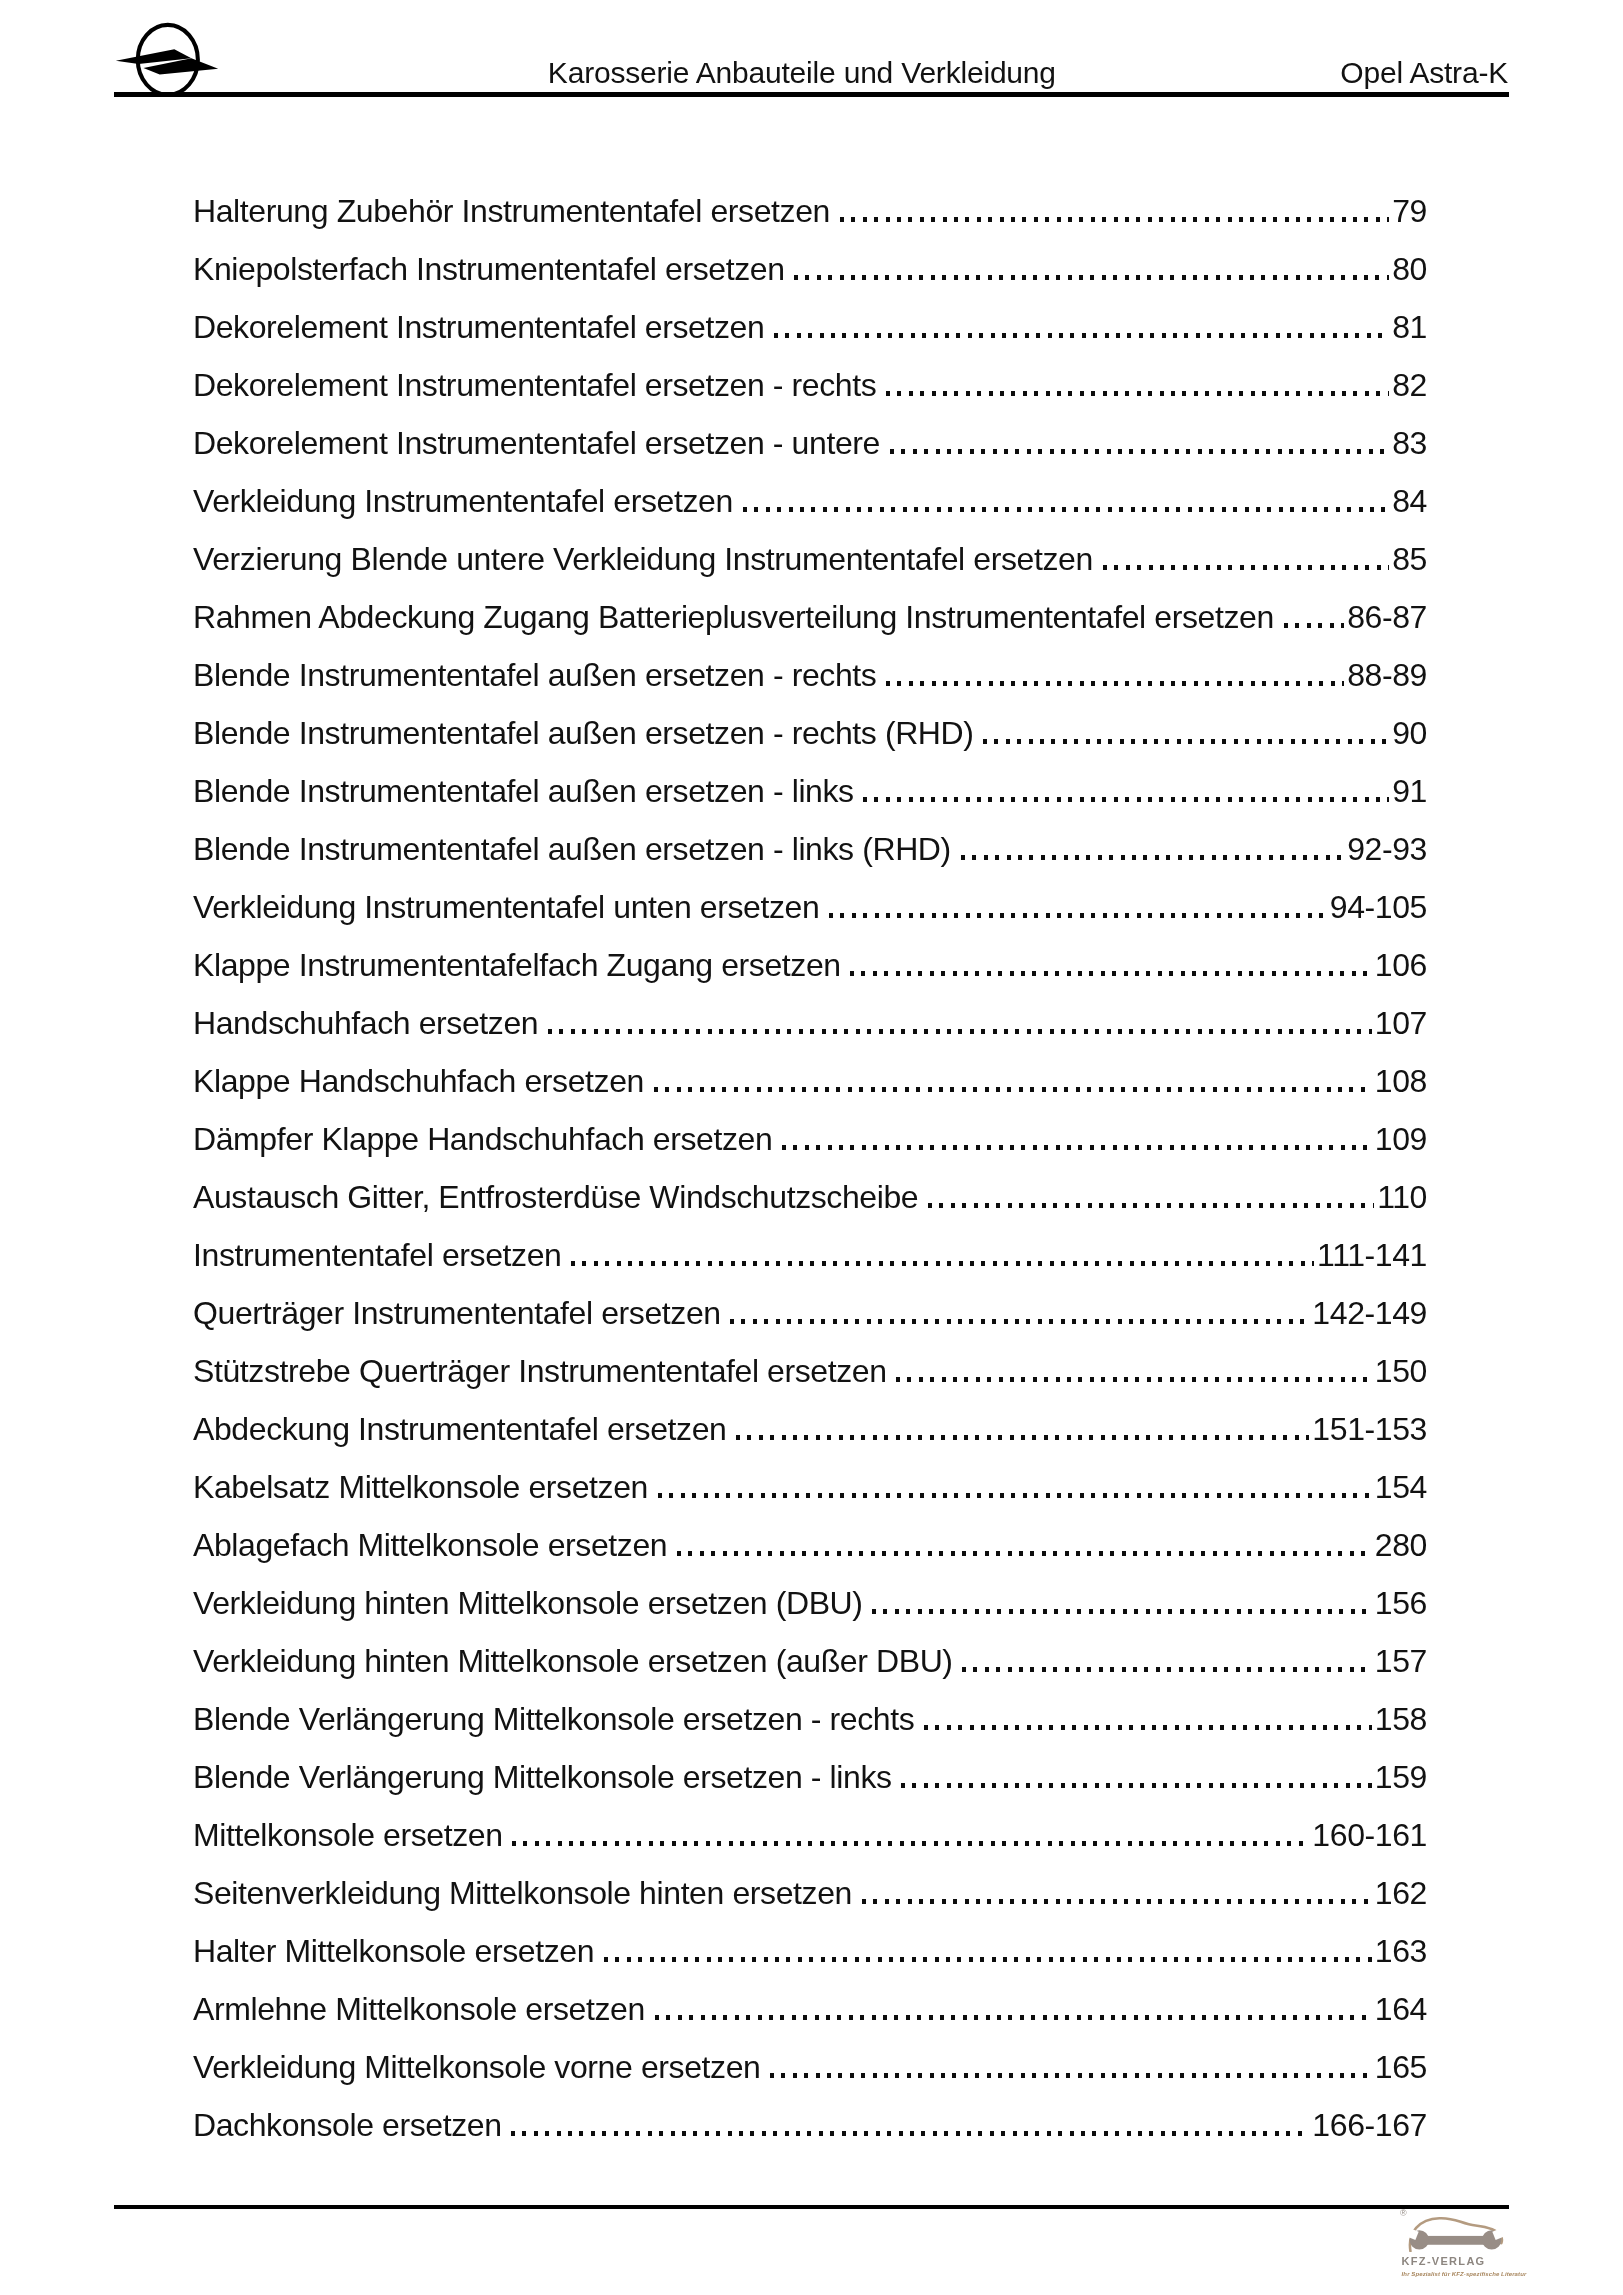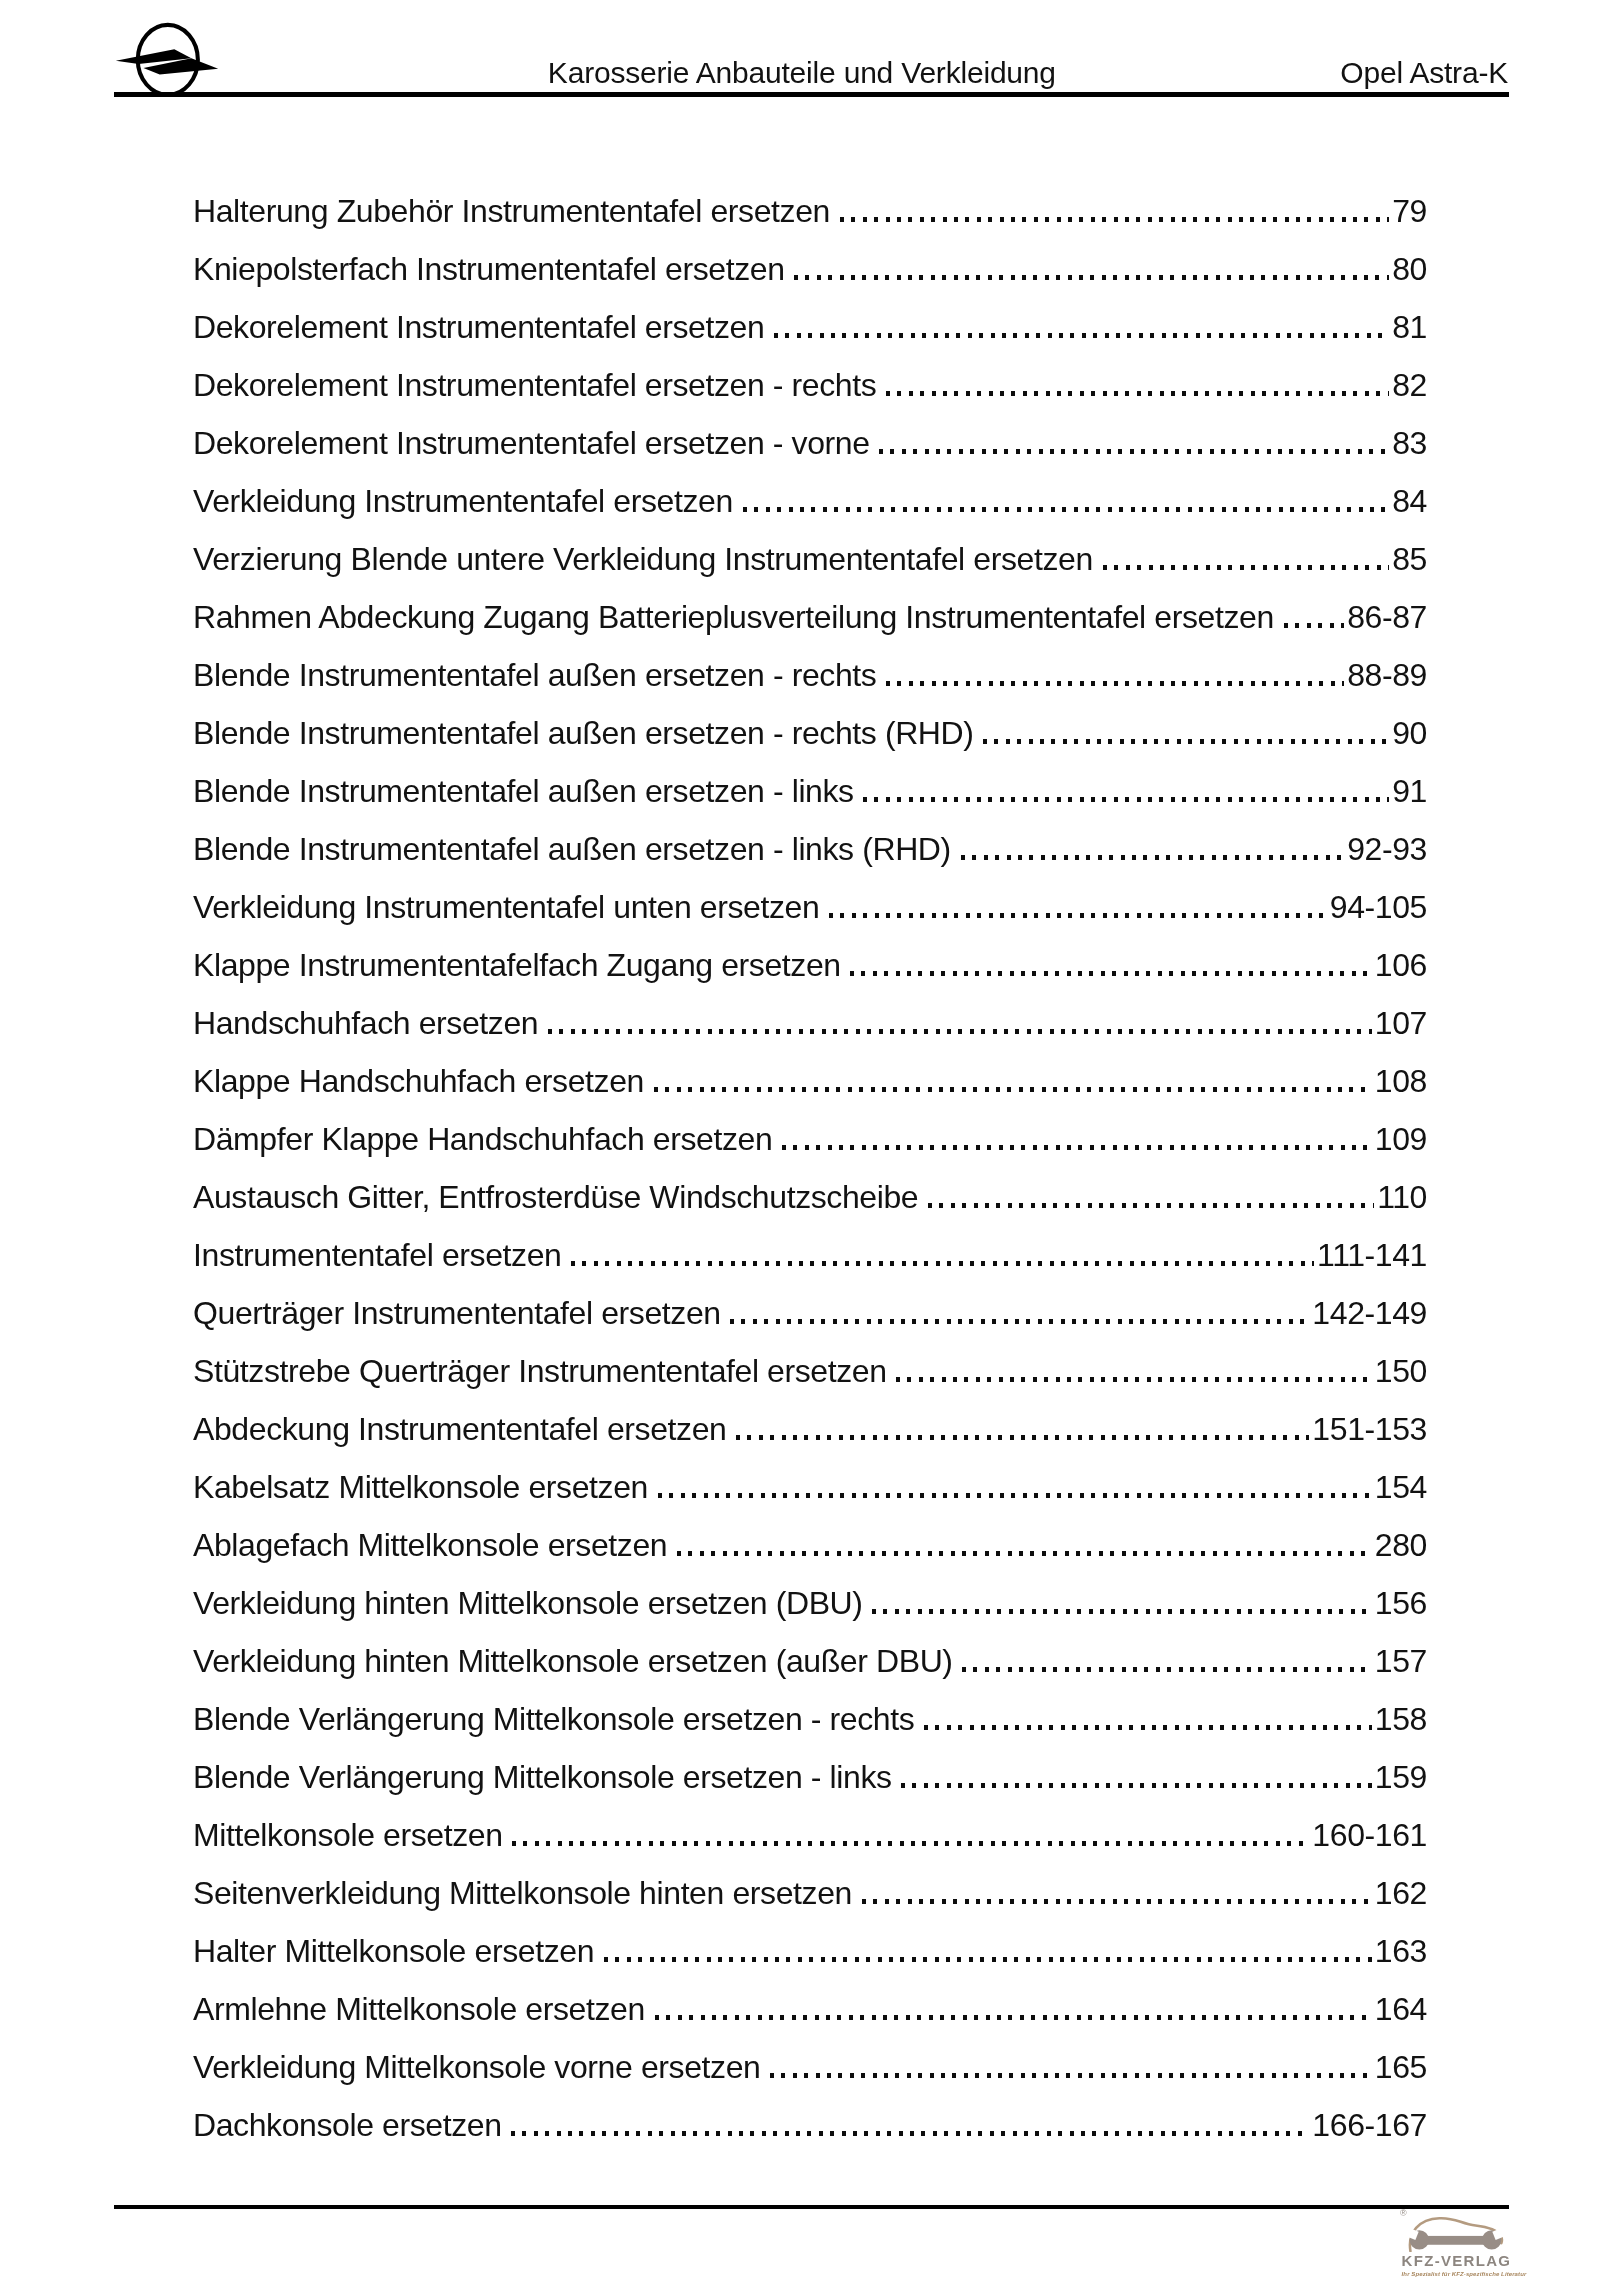--- a/index.html
+++ b/index.html
@@ -38,21 +38,21 @@
     flex:1 1 auto;min-width:11.4px;height:4.9px;
     align-self:flex-end;margin:0 3.2px 18px 9.7px;
     background:repeating-linear-gradient(to right,#0d0d0d 0 4px,transparent 4px 11.4px);
   }
   .toc-page{white-space:nowrap;flex:0 0 auto;}
   
   .kfz{position:absolute;left:1400px;top:2208px;width:114px;}
   .kfz-reg{position:absolute;left:0;top:0.8px;font-size:9px;color:#9a928c;line-height:9px;}
   .kfz-graphic{display:block;margin:6.5px 0 0 4.9px;}
   .kfz-name{
-    font-size:15px;font-weight:bold;color:#8d8680;
+    font-size:11px;font-weight:bold;color:#8d8680;
     letter-spacing:1.3px;line-height:16px;margin:1.6px 0 0 1.6px;white-space:nowrap;
   }
   .kfz-tagline{
     font-size:6px;font-style:italic;font-weight:bold;color:#a8875f;
     line-height:7.3px;margin:1.6px 0 0 1.6px;white-space:nowrap;letter-spacing:0.1px;
   }
 </style>
 </head>
 <body>
 
@@ -84,21 +84,21 @@
       <span class="toc-label">Dekorelement Instrumententafel ersetzen</span>
       <span class="toc-leader"></span>
       <span class="toc-page">81</span>
     </div>
       <div class="toc-row">
       <span class="toc-label">Dekorelement Instrumententafel ersetzen - rechts</span>
       <span class="toc-leader"></span>
       <span class="toc-page">82</span>
     </div>
       <div class="toc-row">
-      <span class="toc-label">Dekorelement Instrumententafel ersetzen - vorne</span>
+      <span class="toc-label">Dekorelement Instrumententafel ersetzen - untere</span>
       <span class="toc-leader"></span>
       <span class="toc-page">83</span>
     </div>
       <div class="toc-row">
       <span class="toc-label">Verkleidung Instrumententafel ersetzen</span>
       <span class="toc-leader"></span>
       <span class="toc-page">84</span>
     </div>
       <div class="toc-row">
       <span class="toc-label">Verzierung Blende untere Verkleidung Instrumententafel ersetzen</span>

